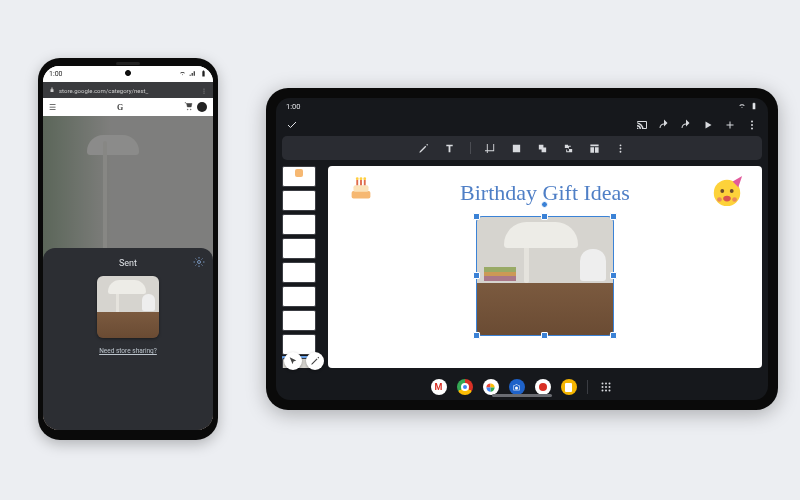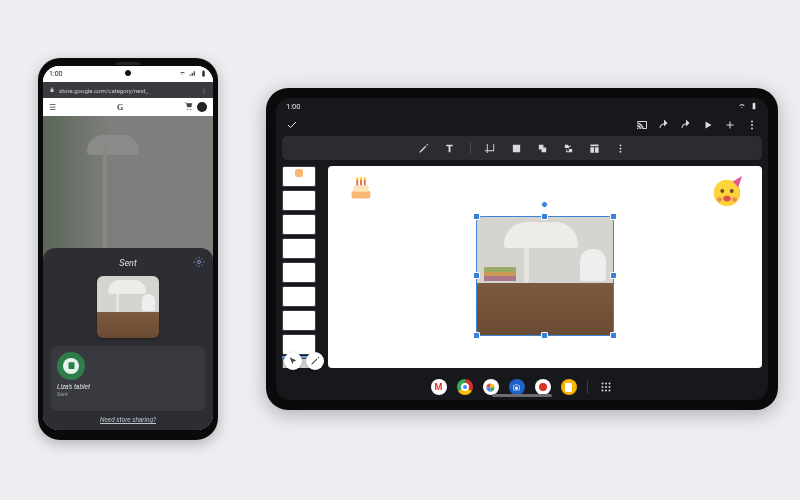--- a/index.html
+++ b/index.html
@@ -97,21 +97,21 @@
     background: rgba(20,22,25,0.45);
   }
 
   .share-sheet {
     position: absolute; left: 0; right: 0; bottom: 0;
     height: 58%;
     background: #2c2e33;
     border-radius: 12px 12px 0 0;
     padding: 8px 8px 4px 8px;
     color: #e4e6ea;
-    display: flex; flex-direction: column; font-style: italic;
+    display: flex; flex-direction: column;
   }
   .share-head {
     display: flex; align-items: center; justify-content: center;
     position: relative; height: 14px;
     font-size: 9px; color: #dfe2e6;
   }
   .share-head .gear {
     position: absolute; right: 0; top: 0;
     width: 12px; height: 12px;
   }
@@ -399,33 +399,20 @@
           </span>
         </div>
 
         <div class="share-thumb">
           <div class="mini-lamp">
               <div class="mini-shade"></div>
               <div class="mini-sp"></div>
             </div>
         </div>
 
-        <div class="share-targets">
-          <div class="target">
-            <div class="target-icon">
-              <div class="inner">
-                  <svg viewBox="0 0 24 24">
-                    <rect x="4" y="3" width="16" height="18" rx="2"></rect>
-                  </svg>
-                </div>
-            </div>
-            <div class="target-label">Liza's tablet</div>
-            <div class="target-status">Sent</div>
-          </div>
-        </div>
 
         <div class="share-help">Need store sharing?</div>
       </div>
     </div>
 
   </div>
 </div>
 
 <div class="tablet">
   <div class="tablet-screen">
@@ -559,20 +546,21 @@
         <svg class="emoji-party" viewBox="0 0 36 36">
           <circle cx="18" cy="20" r="14" fill="#fdd23a"></circle>
           <path d="M24 8 L34 2 L30 14 Z" fill="#e25a9c"></path>
           <circle cx="13" cy="18" r="2" fill="#6d4b2a"></circle>
             <circle cx="23" cy="18" r="2" fill="#6d4b2a"></circle>
           <ellipse cx="18" cy="26" rx="4" ry="3" fill="#d9534f"></ellipse>
           <circle cx="10" cy="27" r="2.5" fill="#e88a5a"></circle>
             <circle cx="26" cy="27" r="2.5" fill="#e88a5a"></circle>
         </svg>
 
+        <div class="canvas-title">Birthday Gift Ideas</div>
 
         <div class="sel-img">
           <div class="s-shade"></div>
             <div class="s-sp"></div>
             <div class="s-books"></div>
         </div>
         <div class="sel-frame">
           <div class="handle h-rot"></div>
           <div class="handle h-tl"></div>
           <div class="handle h-tm"></div>

